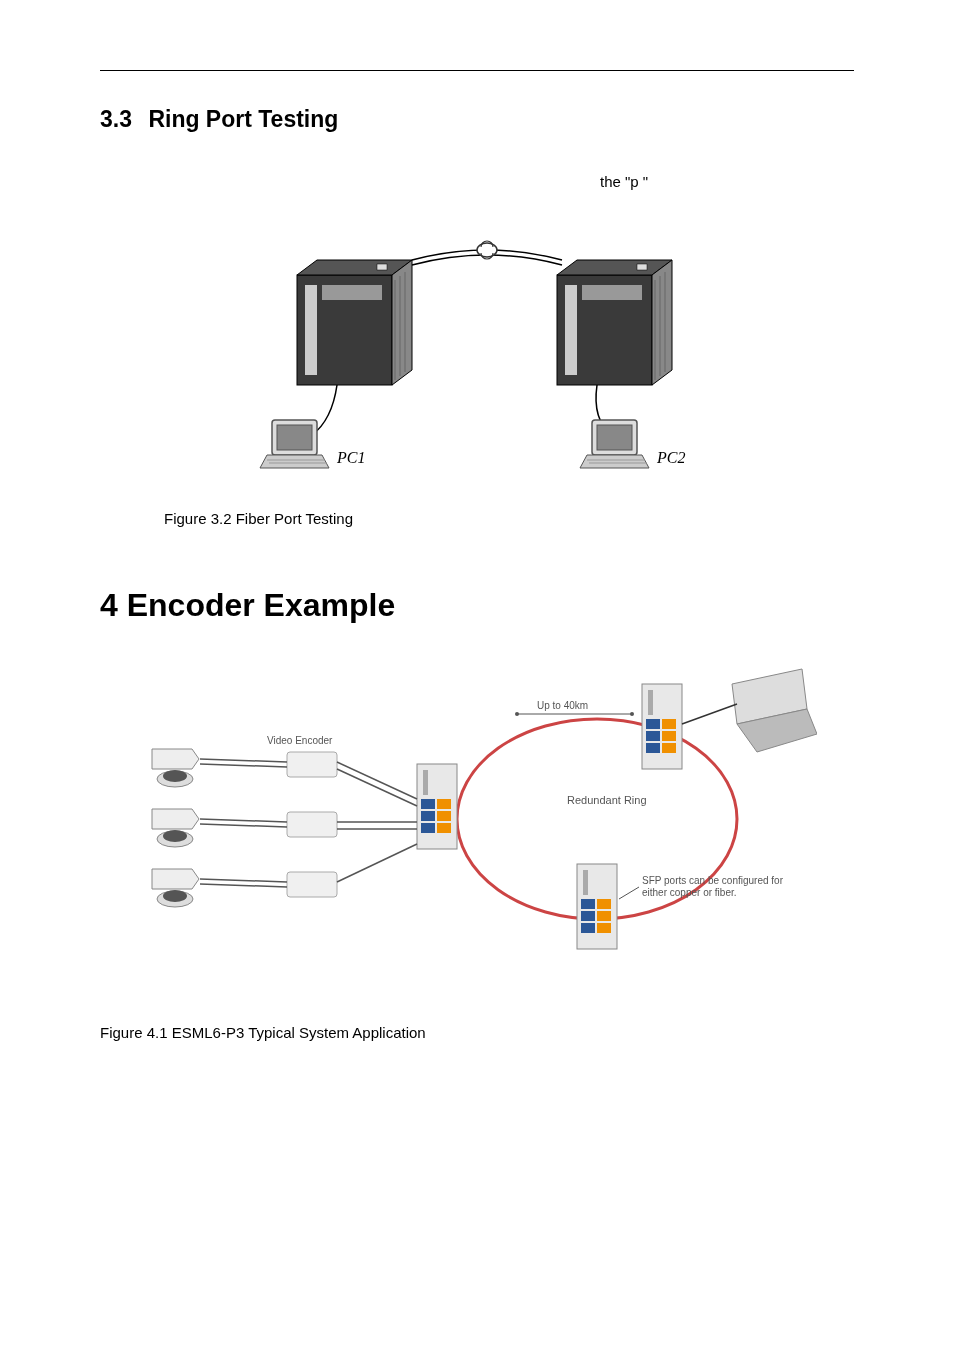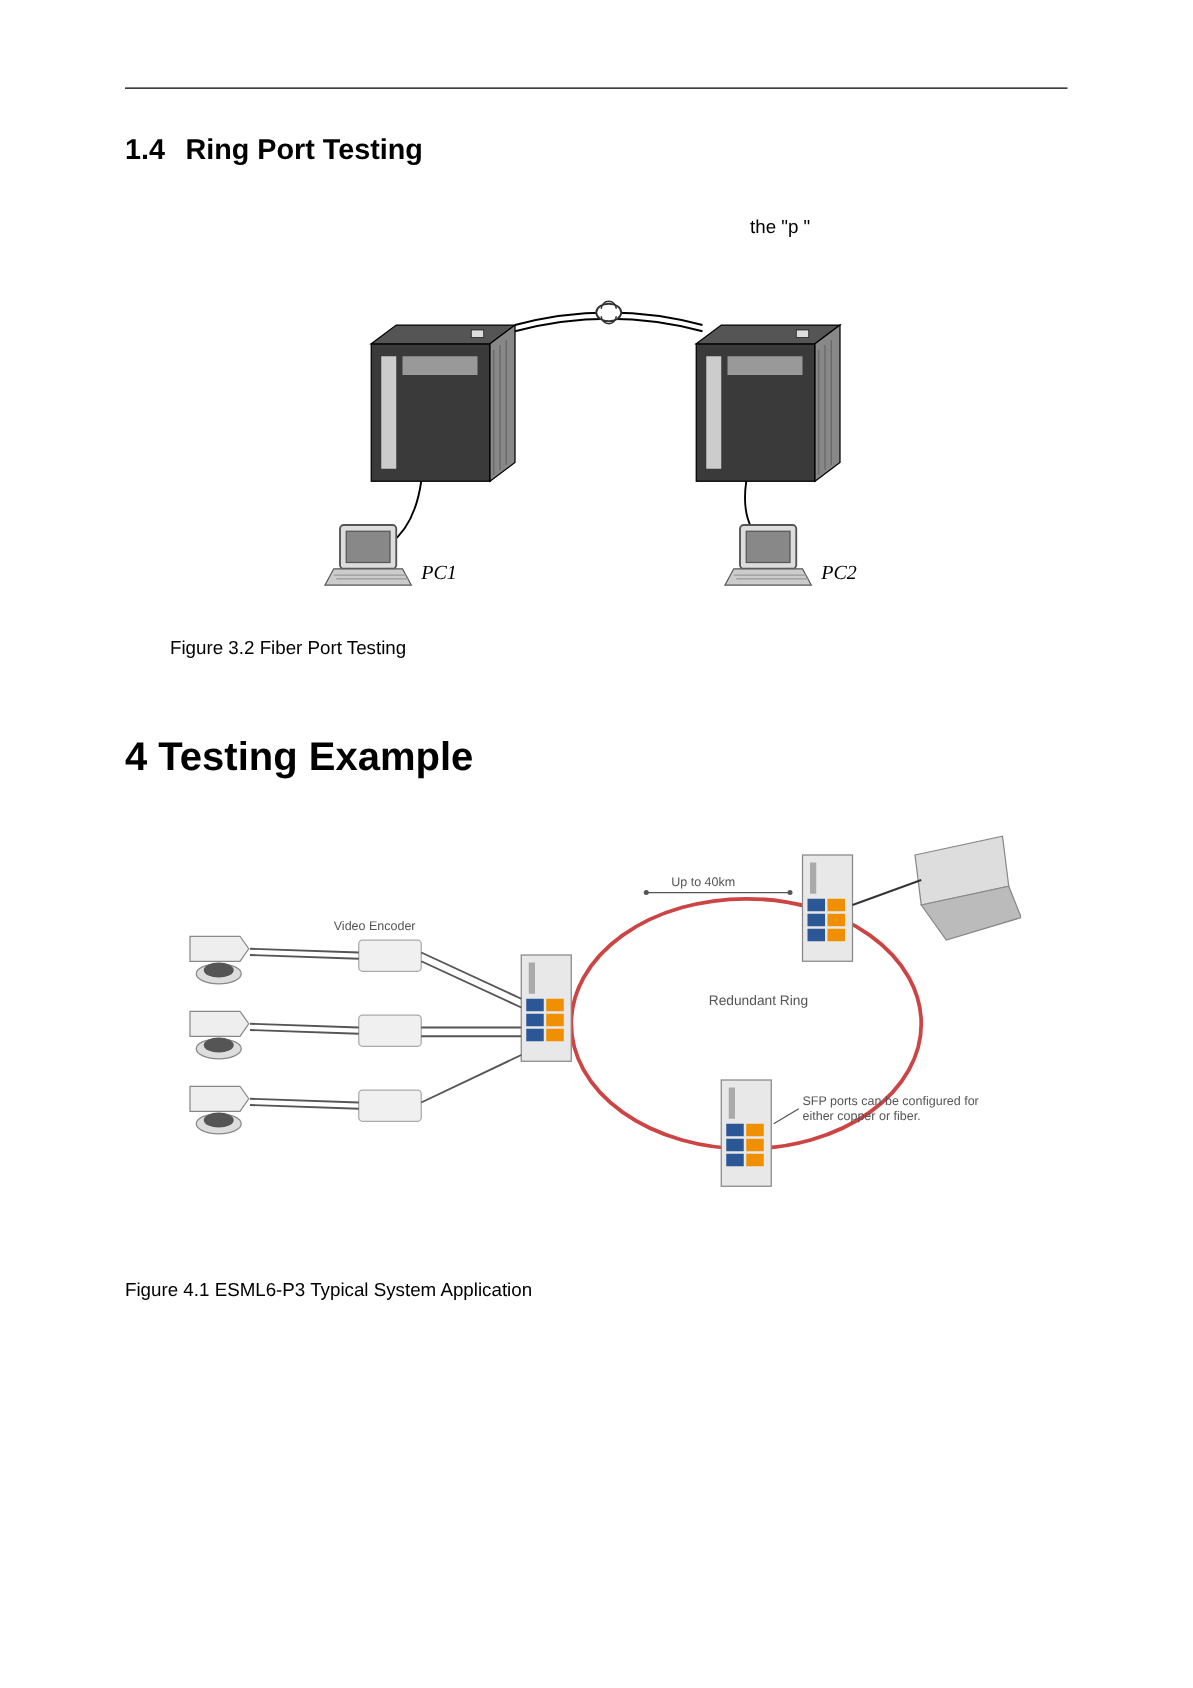--- a/index.html
+++ b/index.html
@@ -43,21 +43,21 @@
       justify-content: center;
       padding-left: 20px;
       font-style: italic;
     }
     .fig1-svg {
       width: 540px;
       height: 270px;
     }
     .caption {
       font-size: 15px;
-      margin-left: 36px;
+      margin-left: 64px;
       margin-bottom: 60px;
     }
     .chapter-heading {
       font-size: 32px;
       font-weight: bold;
       margin-bottom: 30px;
     }
     .figure-2 {
       display: flex;
       justify-content: center;
@@ -72,21 +72,21 @@
       margin-bottom: 28px;
     }
   </style>
 </head>
 <body>
 
 <div class="page">
   <div class="top-rule"></div>
 
   <h2 class="section-heading">
-    <span class="section-num">1.4</span>
+    <span class="section-num">3.3</span>
     <span>Ring Port Testing</span>
   </h2>
 
   <div class="body-line">the "p    "</div>
 
   <div class="figure-1">
     <svg class="fig1-svg" viewBox="0 0 540 270">
 
       <path d="M 195 40 Q 270 20 345 40" stroke="#000" stroke-width="1.5" fill="none"></path>
       <path d="M 195 45 Q 270 25 345 45" stroke="#000" stroke-width="1.5" fill="none"></path>
@@ -145,21 +145,21 @@
         <line x1="52" y1="243" x2="110" y2="243" stroke="#999"></line>
       </g>
       <text x="440" y="243" font-size="16" font-family="serif">PC2</text>
     </svg>
   </div>
 
   <div class="caption">Figure 3.2 Fiber Port Testing</div>
 
   <h1 class="chapter-heading">
     <span>4</span>
-    <span>Testing Example</span>
+    <span>Encoder Example</span>
   </h1>
 
   <div class="figure-2">
     <svg class="fig2-svg" viewBox="0 0 680 320">
 
       <ellipse cx="460" cy="165" rx="140" ry="100" fill="none" stroke="#c44" stroke-width="3"></ellipse>
       <text x="430" y="150" font-size="11" fill="#555">Redundant Ring</text>
 
       <text x="400" y="55" font-size="10" fill="#555">Up to 40km</text>
       <line x1="380" y1="60" x2="495" y2="60" stroke="#555" stroke-width="1"></line>

